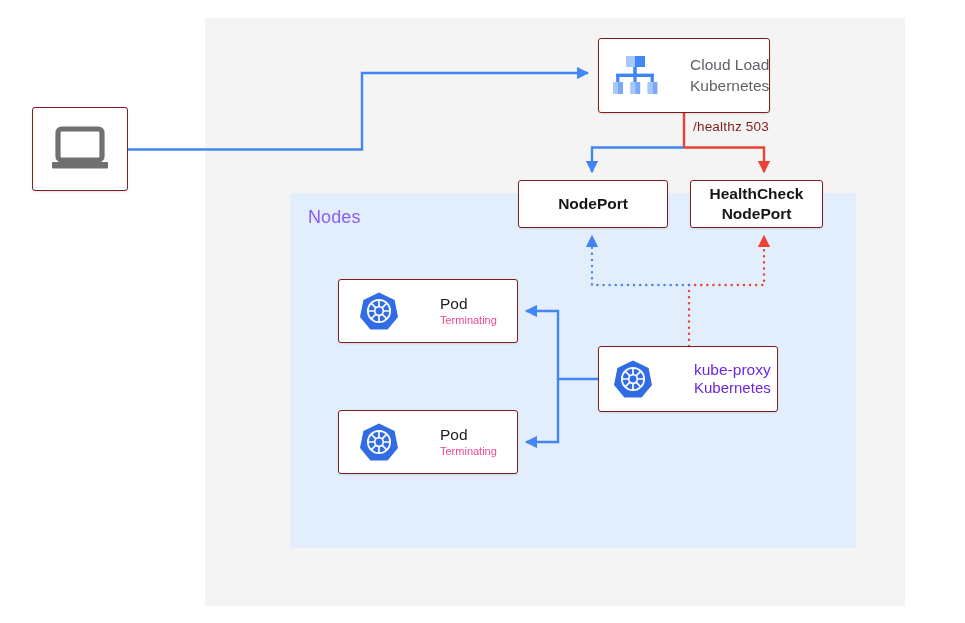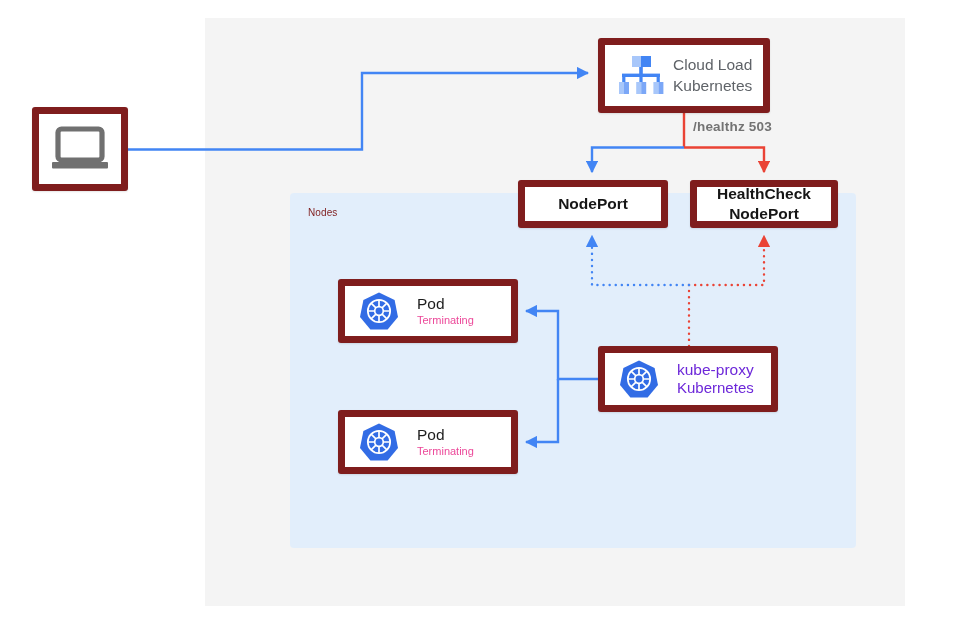--- a/index.html
+++ b/index.html
@@ -30,32 +30,33 @@
   .nodes-region {
     position: absolute;
     left: 290px; top: 193px;
     width: 566px; height: 355px;
     background: #e2eefb;
     border-radius: 4px;
   }
   .nodes-label {
     position: absolute;
     left: 308px; top: 207px;
-    font-size: 10px;
-    color: #7f1d1d;
+    font-size: 18px;
+    color: #8b5cf6;
     letter-spacing: .1px;
   }
   
   .card {
     position: absolute;
     background: #ffffff;
-    border: 7px solid #7f1d1d;
+    border: 1px solid #7f1d1d;
     border-radius: 3px;
     box-sizing: border-box;
     box-shadow: 0 1px 2px rgba(0,0,0,.10);
+    gap: 23px;
   }
   
   .client-card {
     left: 32px; top: 107px;
     width: 96px; height: 84px;
   }
   .laptop-icon {
     position: absolute;
     left: 50%; top: 50%;
     transform: translate(-50%,-50%);
@@ -75,40 +76,40 @@
     color: #5f6368;
     line-height: 1.34;
   }
   
   .np-card {
     left: 518px; top: 180px;
     width: 150px; height: 48px;
   }
   .hc-card {
     left: 690px; top: 180px;
-    width: 148px; height: 48px;
+    width: 133px; height: 48px;
   }
   .np-label {
     position: absolute;
     left: 0; top: 50%;
     transform: translateY(-50%);
     width: 100%;
     text-align: center;
     font-size: 15.5px;
     font-weight: bold;
     color: #161616;
     line-height: 1.28;
   }
   
   .pod-card {
     left: 338px;
     width: 180px; height: 64px;
     display: flex;
     align-items: center;
-    padding-left: 14px;
+    padding-left: 20px;
   }
   .pod-card.pod-1 { top: 279px; }
   .pod-card.pod-2 { top: 410px; }
   .k8s-icon { width: 40px; height: 40px; flex: 0 0 auto; }
   .pod-text { margin-left: 18px; line-height: 1.25; }
   .pod-title {
     font-size: 15.5px;
     color: #1d1d1d;
   }
   .pod-sub {
@@ -124,22 +125,22 @@
     padding-left: 14px;
   }
   .kp-text { margin-left: 18px; line-height: 1.25; }
   .kp-title { font-size: 15.5px; color: #6d28d9; }
   .kp-sub { font-size: 15px; color: #6d28d9; }
   
   .healthz-label {
     position: absolute;
     left: 693px; top: 119px;
     font-size: 13.5px;
-    font-weight: bold;
-    color: #737373;
+    font-weight: normal;
+    color: #7f1d1d;
     letter-spacing: .2px;
   }
   
   #edges {
     position: absolute;
     left: 0; top: 0;
     width: 965px; height: 623px;
     pointer-events: none;
   }
 </style>

